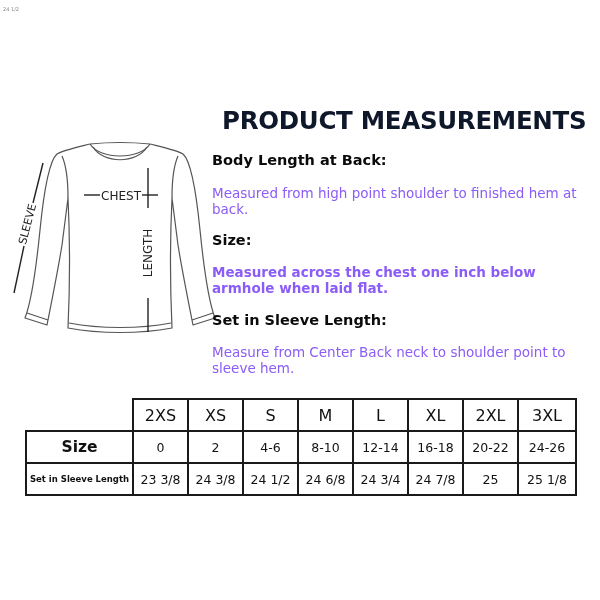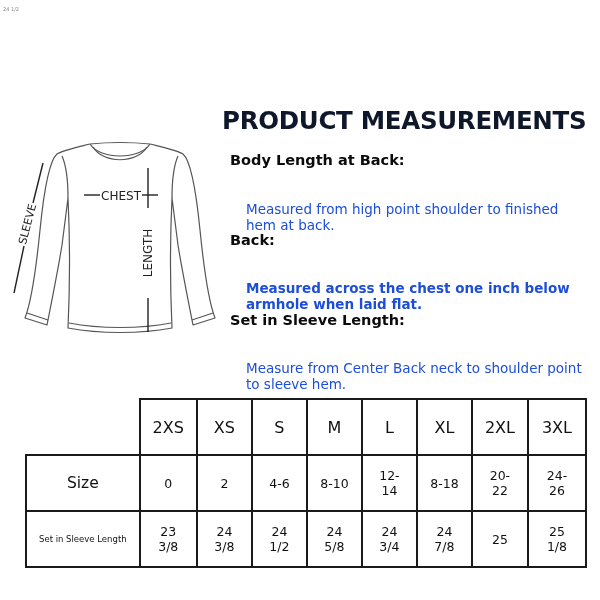--- a/index.html
+++ b/index.html
@@ -1,32 +1,32 @@
 <!DOCTYPE html>
 <html><head>
 <meta charset="utf-8">
 <style>
   html, body { margin:0; padding:0; background:#ffffff; }
   body { width:600px; height:600px; position:relative; overflow:hidden; font-family:"DejaVu Sans", sans-serif; color:#111; }
   .corner-note { position:absolute; left:3px; top:6px; font-size:5px; color:#8a8a8a; }
   .title { position:absolute; left:222px; top:106px; font-size:24.5px; font-weight:bold; letter-spacing:-0.3px; color:#0f172a; white-space:nowrap; }
-  .desc { position:absolute; left:230px; width:370px; }
+  .desc { position:absolute; left:212px; width:370px; }
   .desc h3 { margin:0; font-size:14.5px; font-weight:bold; color:#0b0b0b; }
-  .desc p { margin:16px; font-size:13.5px; line-height:16px; color:#1d4ed8; }
+  .desc p { margin:0; font-size:13.5px; line-height:16px; color:#8b5cf6; }
   .d1h { top:152px; } .d1p { top:185px; }
   .d2h { top:232px; } .d2p { top:264px;font-weight:bold; }
   .d3h { top:312px; } .d3p { top:344px; }
   .shirt { position:absolute; left:0; top:120px; width:220px; height:230px; }
   .shirt svg { width:220px; height:230px; display:block; }
   table.sizes { position:absolute; left:25px; top:398px; border-collapse:collapse; table-layout:fixed; }
-  table.sizes td, table.sizes th { border:2px solid #1a1a1a; text-align:center; padding:12px; font-weight:normal; color:#111; }
+  table.sizes td, table.sizes th { border:2px solid #1a1a1a; text-align:center; padding:0; font-weight:normal; color:#111; }
   table.sizes th.blank { border:none; border-bottom:2px solid #1a1a1a; border-right:2px solid #1a1a1a; }
   table.sizes th.size-h { font-size:16px; height:30px; }
   table.sizes td { font-size:12.5px; }
-  table.sizes td.rl { font-weight:normal; }
+  table.sizes td.rl { font-weight:bold; }
   table.sizes td.rl.big { font-size:15.5px; }
   table.sizes td.rl.med { font-size:10px; letter-spacing:-0.2px; white-space:nowrap; }
   table.sizes td.rl.sm { font-size:8.5px; white-space:nowrap; }
   tr.r { height:32px; }
 </style>
 </head>
 <body>
 
 <div class="corner-note">24 1/2</div>
 
@@ -66,21 +66,21 @@
 
 <div class="title">PRODUCT MEASUREMENTS</div>
 
 <div class="desc d1h">
     <h3>Body Length at Back:</h3>
   </div>
 <div class="desc d1p">
     <p>Measured from high point shoulder to finished hem at back.</p>
   </div>
 <div class="desc d2h">
-    <h3>Back:</h3>
+    <h3>Size:</h3>
   </div>
 <div class="desc d2p">
     <p>Measured across the chest one inch below armhole when laid flat.</p>
   </div>
 <div class="desc d3h">
     <h3>Set in Sleeve Length:</h3>
   </div>
 <div class="desc d3p">
     <p>Measure from Center Back neck to shoulder point to sleeve hem.</p>
   </div>
@@ -111,29 +111,29 @@
     </tr>
   </thead>
   <tbody>
     <tr class="r">
       <td class="rl big">Size</td>
       <td>0</td>
       <td>2</td>
       <td>4-6</td>
       <td>8-10</td>
       <td>12-14</td>
-      <td>8-18</td>
+      <td>16-18</td>
       <td>20-22</td>
       <td>24-26</td>
     </tr>
     <tr class="r">
       <td class="rl sm">Set in Sleeve Length</td>
       <td>23 3/8</td>
       <td>24 3/8</td>
       <td>24 1/2</td>
-      <td>24 5/8</td>
+      <td>24 6/8</td>
       <td>24 3/4</td>
       <td>24 7/8</td>
       <td>25</td>
       <td>25 1/8</td>
     </tr>
   </tbody>
 </table>
 
 </body></html>

